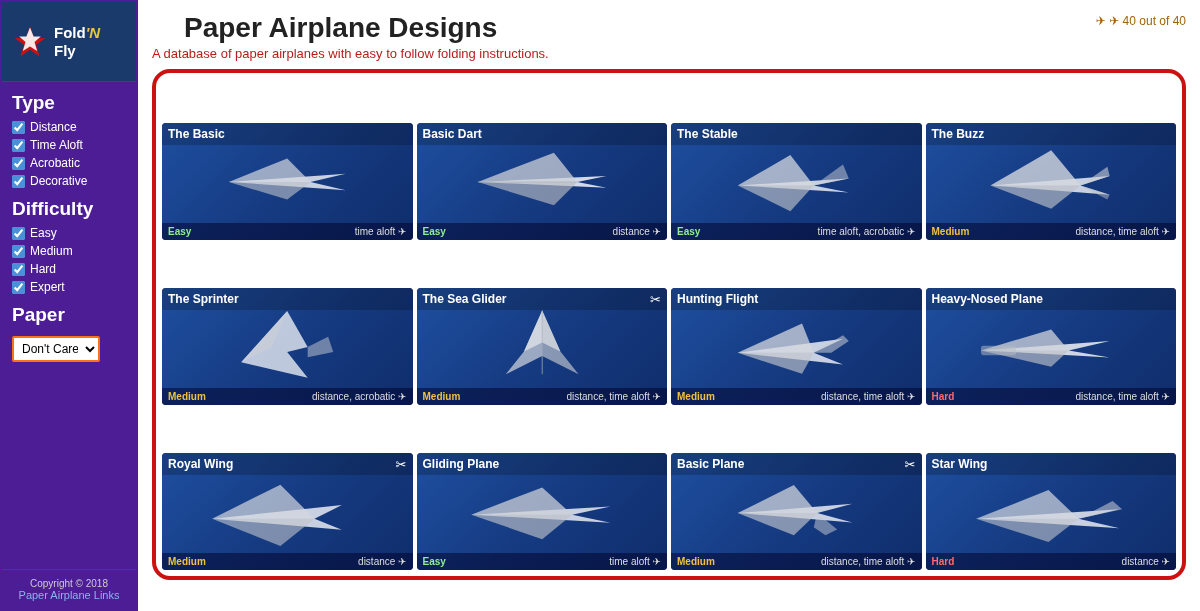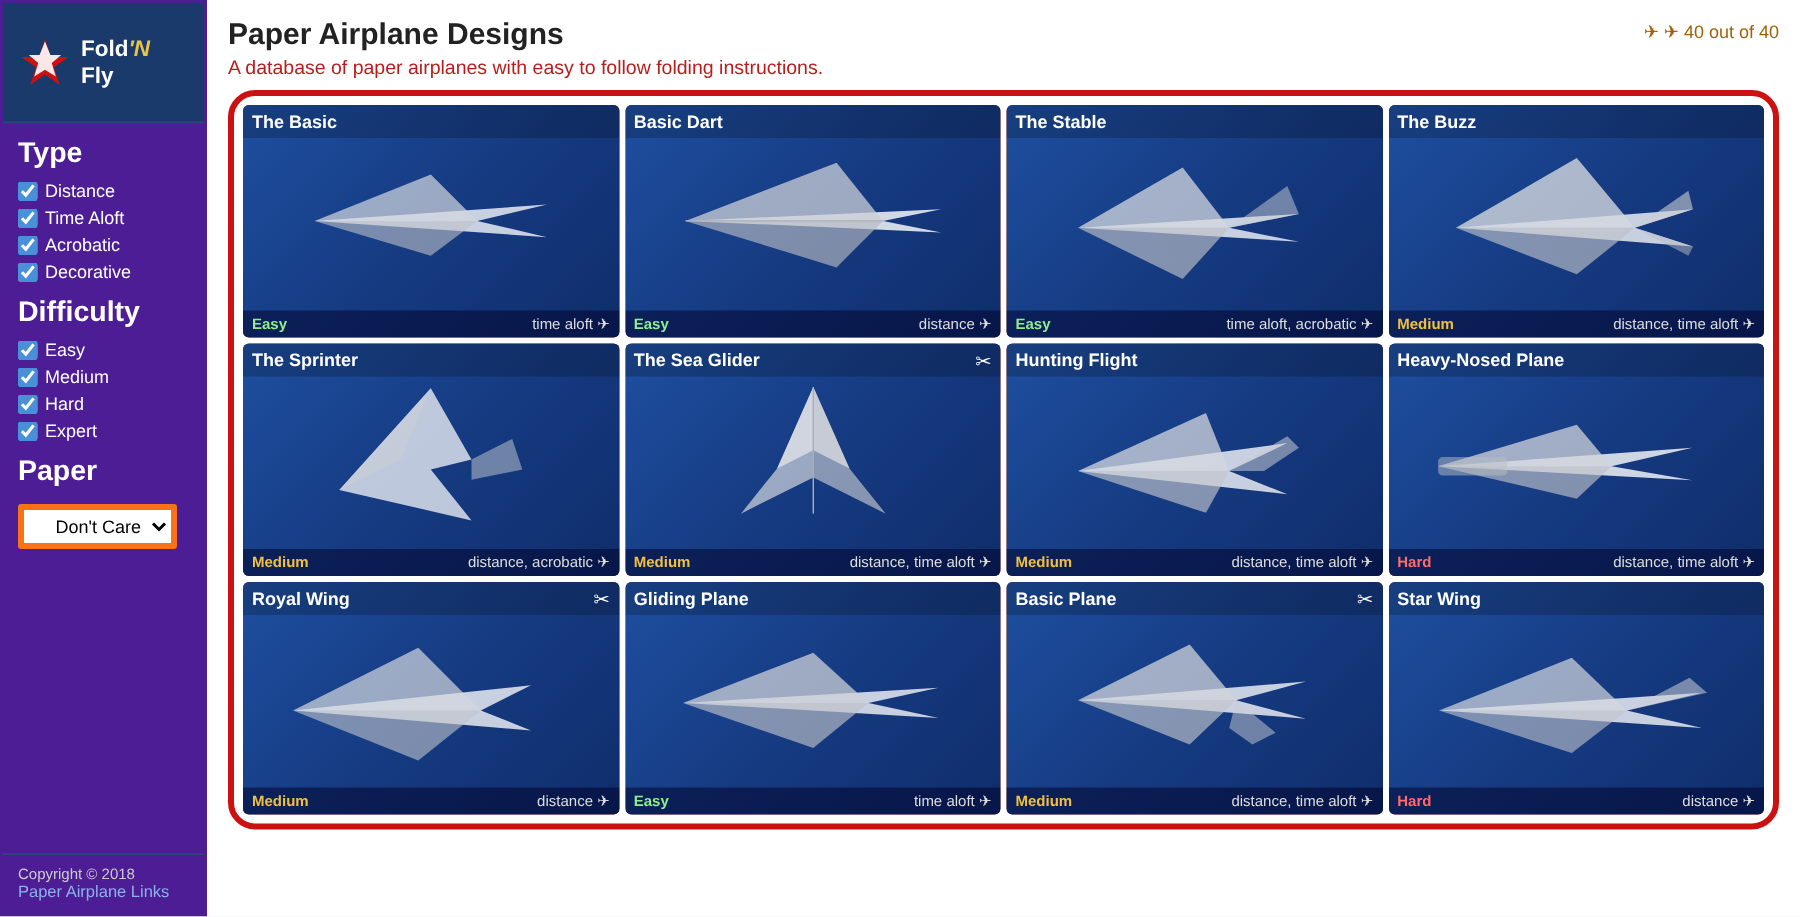--- a/index.html
+++ b/index.html
@@ -60,52 +60,53 @@
       color: white;
       font-size: 12px;
       cursor: pointer;
     }
     .checkbox-item input[type="checkbox"] {
       cursor: pointer;
       accent-color: #4a90d9;
       width: 13px; height: 13px;
     }
     .cuts-select {
-      width: 106px;
+      width: 88px;
       margin-top: 4px;
       padding: 3px 4px;
       font-size: 12px;
       background: white;
-      border: 4px solid #f97316;
+      border: 2px solid #f97316;
       border-radius: 2px;
-      text-align: right;
     }
     #sidebar-footer {
       padding: 8px 10px;
       color: #ccc;
       font-size: 10px;
       border-top: 1px solid #2a4a7b;
+      text-align: center;
     }
     #sidebar-footer a { color: #8ab4e8; text-decoration: none; font-size: 11px; }
 
     
     #main {
       flex: 1;
       background: white;
       overflow-y: auto;
       padding: 12px 14px;
       position: relative;
     }
     #page-header {
       margin-bottom: 8px;
     }
     #page-title {
-      font-size: 20px;
+      font-size: 28px;
       font-weight: bold;
       color: #222;
+      margin-left: 32px;
     }
     #page-subtitle {
       font-size: 13px;
       color: #b91c1c;
       margin-top: 2px;
     }
     #count-badge {
       position: absolute;
       top: 14px; right: 14px;
       font-size: 12px;
@@ -121,26 +122,27 @@
       border-radius: 18px;
       padding: 6px;
       margin-top: 4px;
     }
     #planes-grid {
       display: grid;
       grid-template-columns: repeat(4, 1fr);
       gap: 4px;
     }
     .plane-card {
-      background: #7f1d1d;
+      background: #4c1d95;
       border-radius: 4px;
       overflow: hidden;
       cursor: pointer;
       position: relative;
-      height: 155px;
+      height: 117px;
+      margin-top: 44px;
     }
     .plane-card-title {
       color: white;
       font-size: 12px;
       font-weight: bold;
       padding: 4px 6px;
       background: rgba(0,0,0,0.2);
       position: absolute;
       top: 0; left: 0; right: 0;
       z-index: 2;

